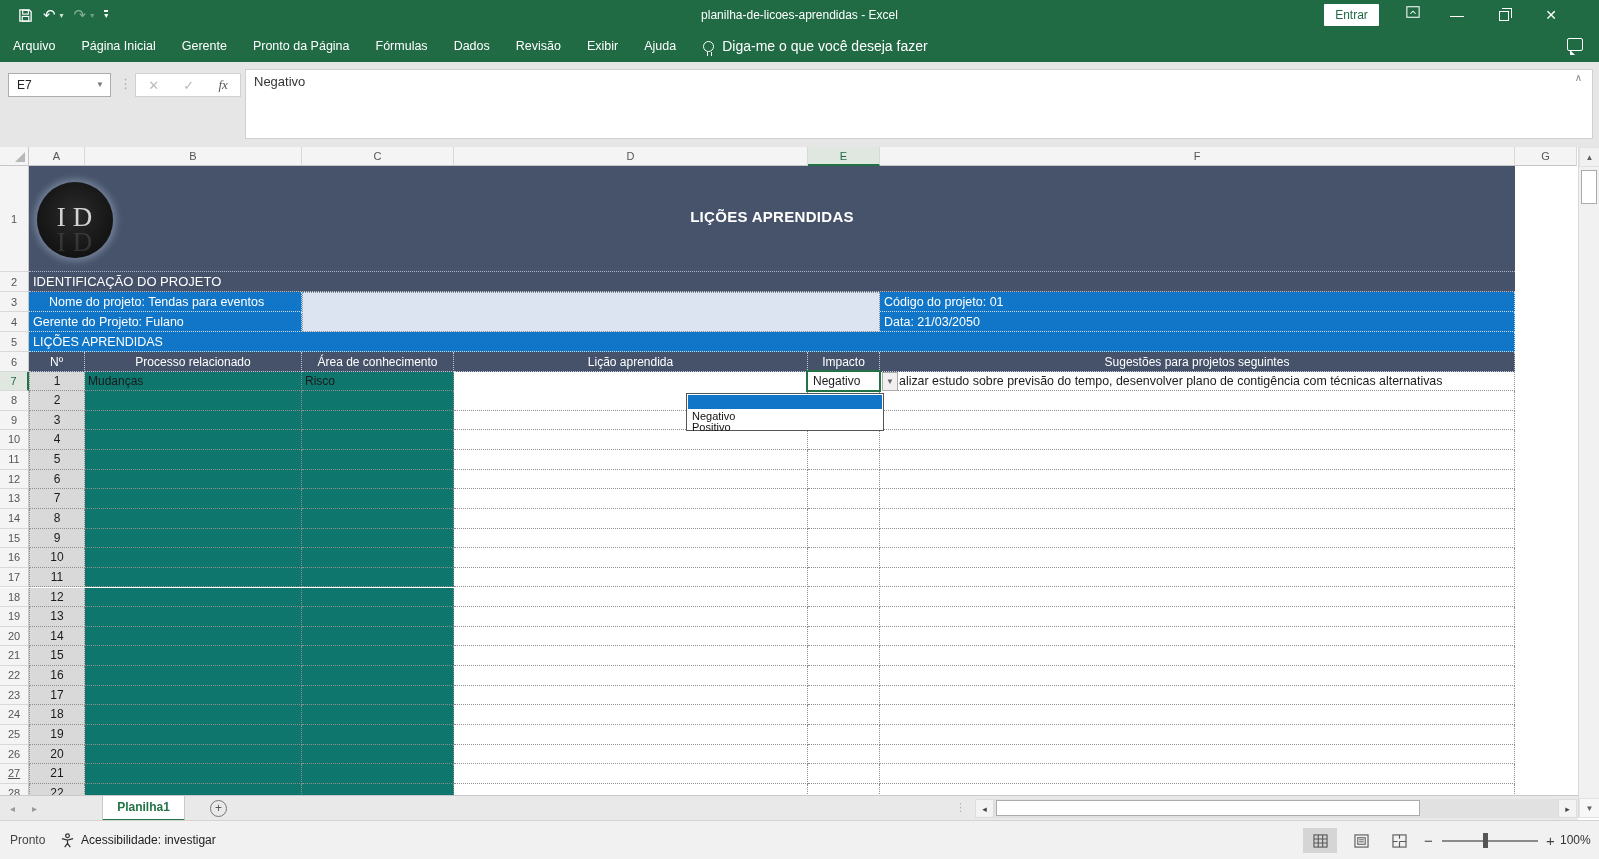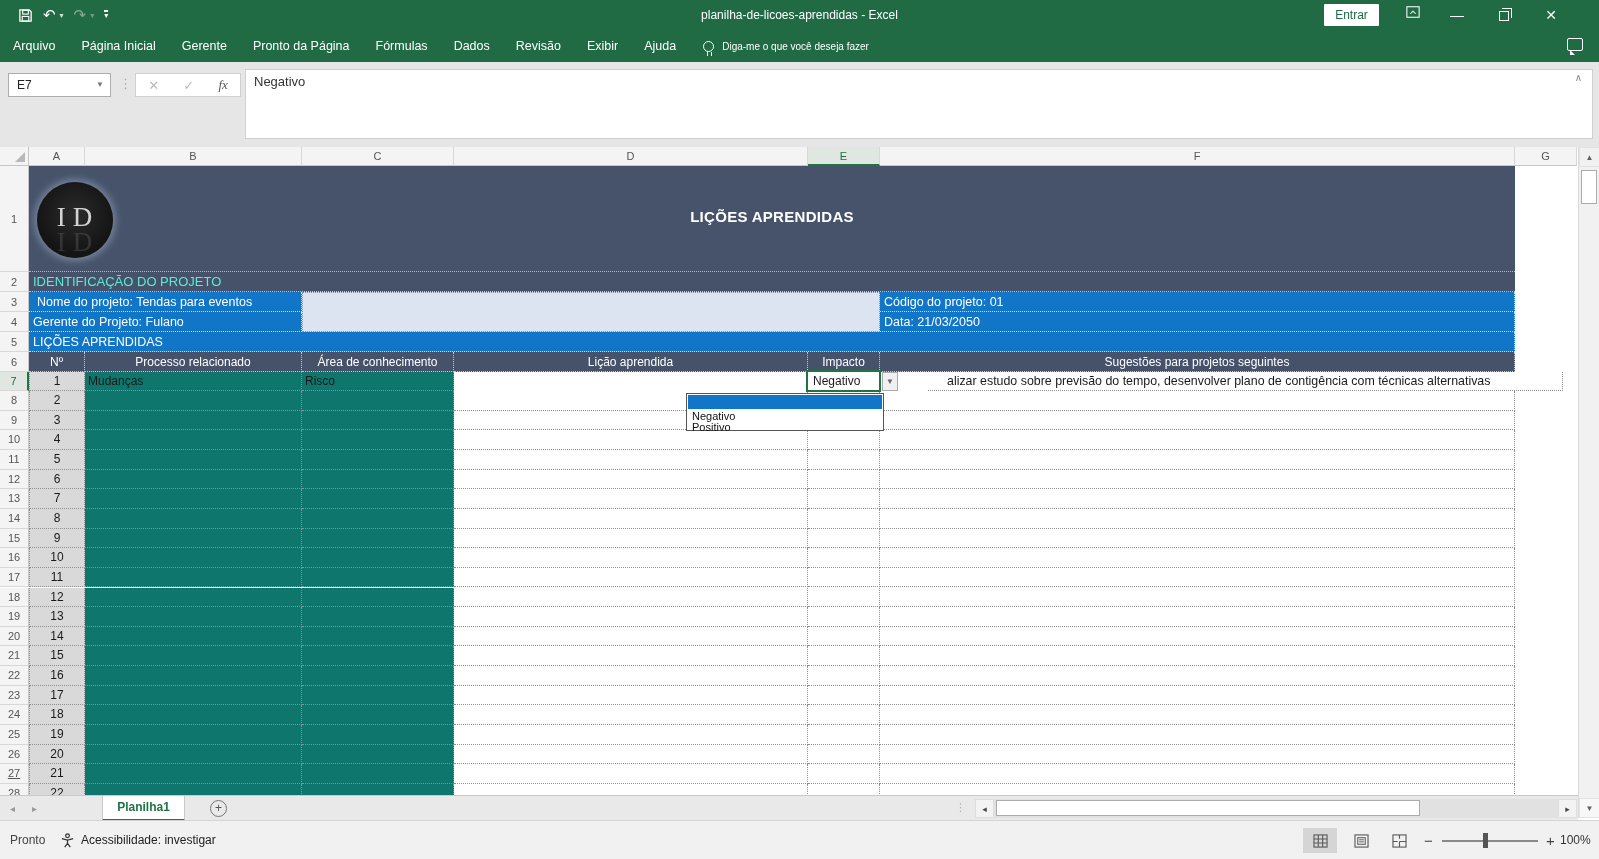--- a/index.html
+++ b/index.html
@@ -25,21 +25,21 @@
   .restorebtn { left:1487px; }
   .closebtn { left:1534px; font-size:14px; }
   .restore-glyph { display:inline-block; width:10px; height:10px; border:1px solid #fff; position:relative; top:2px; }
   .restore-glyph:before { content:""; position:absolute; left:2px; top:-4px; width:9px; height:9px;
                           border:1px solid #fff; border-left:none; border-bottom:none; }
 
   
   .tabrow { position:absolute; left:0; top:30px; width:1599px; height:32px; background:#206A44;
             display:flex; align-items:center; color:#fff; }
   .rtab { font-size:12.5px; padding:0 13px; line-height:32px; white-space:nowrap; }
-  .tellme { display:flex; align-items:center; gap:8px; margin-left:14px; font-size:10px; }
+  .tellme { display:flex; align-items:center; gap:8px; margin-left:14px; font-size:14px; }
   .bulb { width:11px; height:11px; border:1.5px solid #fff; border-radius:50%; position:relative; }
   .bulb:after { content:""; position:absolute; left:3px; top:10px; width:3px; height:4px; border-left:1.5px solid #fff; border-right:1.5px solid #fff; }
   .feedback { position:absolute; right:16px; top:8px; width:16px; height:13px; border:1.5px solid #fff; border-radius:2px; }
   .feedback:after { content:""; position:absolute; left:2px; bottom:-5px; width:0; height:0;
                     border-left:5px solid #fff; border-top:5px solid transparent; }
 
   
   .formularow { position:absolute; left:0; top:62px; width:1599px; height:85px; background:#E6E6E6; }
   .namebox { position:absolute; left:8px; top:11px; width:103px; height:24px; background:#fff;
              border:1px solid #ACACAC; font-size:12px; color:#222; line-height:22px; padding-left:8px; }
@@ -73,21 +73,21 @@
                   font-size:15px; font-weight:bold; letter-spacing:.3px; }
   .logo { position:absolute; left:8px; top:16px; width:76px; height:76px; border-radius:50%;
           background:radial-gradient(circle at 50% 42%, #2b2b2b 0%, #151515 65%, #0d0d0d 100%);
           box-shadow:0 0 7px 3px rgba(175,190,210,.45);
           display:flex; align-items:center; justify-content:center; }
   .logo .lg { font-family:"Liberation Serif", serif; font-size:27px; color:#D3D3D3; letter-spacing:7px;
               padding-left:6px; margin-top:-6px; }
   .logo .lgr { position:absolute; left:0; right:0; top:44px; text-align:center; font-family:"Liberation Serif", serif;
                font-size:27px; color:#9a9a9a; letter-spacing:7px; padding-left:6px;
                transform:scaleY(-1); opacity:.22; }
-  .slate { background:#45526A; color:#5eead4; border-bottom:1px dotted #B9C1CD; }
+  .slate { background:#45526A; color:#ffffff; border-bottom:1px dotted #B9C1CD; }
   .blue { background:#1176C8; color:#fff; border-bottom:1px dotted #CBDCEE; border-right:1px dotted #CBDCEE; }
   .lightpanel { background:#DCE3F1; border:1px dotted #8f8f8f; }
   .thdr { background:#45526A; color:#fff; text-align:center; line-height:20px;
           border-right:1px dotted #C2C9D4; border-bottom:1px dotted #C2C9D4; }
   .numcell { background:#D9D9D9; text-align:center; border-left:1px dotted #8f8f8f; }
   .graycell { background:#0f766e; padding-left:3px; }
   .whitecell { background:#fff; }
   .selborder { position:absolute; border:2px solid #217346; background:transparent; z-index:4; }
   .ddbtn { position:absolute; width:16px; height:19px; background:#F0F0F0; border:1px solid #ABABAB;
            color:#666; font-size:8px; text-align:center; line-height:18px; z-index:4; }
@@ -244,40 +244,40 @@
     <div class="cell banner" style="left:29px;top:19px;width:1486px;height:106px;">
       <div class="logo">
         <span class="lg">ID</span>
         <span class="lgr">ID</span>
       </div>
       <div class="banner-title">LIÇÕES APRENDIDAS</div>
     </div>
 
     <div class="cell slate" style="left:29px;top:125px;width:1486px;height:20px;padding-left:4px;line-height:20px;font-size:13px;">IDENTIFICAÇÃO DO PROJETO</div>
 
-    <div class="cell blue" style="left:29px;top:145px;width:273px;height:20px;padding-left:8px;line-height:20px;font-size:12.5px;">Nome do projeto:  Tendas para eventos</div>
+    <div class="cell blue" style="left:29px;top:145px;width:273px;height:20px;padding-left:20px;line-height:20px;font-size:12.5px;">Nome do projeto:  Tendas para eventos</div>
     <div class="cell lightpanel" style="left:302px;top:145px;width:578px;height:40px;"></div>
     <div class="cell blue" style="left:880px;top:145px;width:635px;height:20px;padding-left:4px;line-height:20px;font-size:12.5px;">Código do projeto: 01</div>
     <div class="cell blue" style="left:29px;top:165px;width:273px;height:20px;padding-left:4px;line-height:20px;font-size:12.5px;">Gerente do Projeto:  Fulano</div>
     <div class="cell blue" style="left:880px;top:165px;width:635px;height:20px;padding-left:4px;line-height:20px;font-size:12.5px;">Data: 21/03/2050</div>
 
     <div class="cell blue" style="left:29px;top:185px;width:1486px;height:20px;padding-left:4px;line-height:20px;font-size:12.5px;">LIÇÕES APRENDIDAS</div>
 
     <div class="cell thdr" style="left:29px;top:205px;width:56px;height:20px;">Nº</div>
     <div class="cell thdr" style="left:85px;top:205px;width:217px;height:20px;">Processo relacionado</div>
     <div class="cell thdr" style="left:302px;top:205px;width:152px;height:20px;">Área de conhecimento</div>
     <div class="cell thdr" style="left:454px;top:205px;width:354px;height:20px;">Lição aprendida</div>
     <div class="cell thdr" style="left:808px;top:205px;width:72px;height:20px;">Impacto</div>
     <div class="cell thdr" style="left:880px;top:205px;width:635px;height:20px;">Sugestões para projetos seguintes</div>
 
     <div class="cell dotted numcell" style="left:29px;top:225px;width:56px;height:19px;line-height:19px;">1</div>
     <div class="cell dotted graycell" style="left:85px;top:225px;width:217px;height:19px;line-height:19px;">Mudanças</div>
     <div class="cell dotted graycell" style="left:302px;top:225px;width:152px;height:19px;line-height:19px;">Risco</div>
     <div class="cell whitecell" style="left:808px;top:225px;width:72px;height:19px;line-height:19px;padding-left:5px;">Negativo</div>
-    <div class="cell dotted whitecell" style="left:880px;top:225px;width:635px;height:19px;line-height:19px;padding-left:19px;font-size:12.4px;margin-left:48px;">alizar estudo sobre previsão do tempo, desenvolver plano de contigência com técnicas alternativas</div>
+    <div class="cell dotted whitecell" style="left:880px;top:225px;width:635px;height:19px;line-height:19px;padding-left:19px;font-size:12.4px;">alizar estudo sobre previsão do tempo, desenvolver plano de contigência com técnicas alternativas</div>
     <div class="selborder" style="left:806px;top:223px;width:75px;height:22px;"></div>
     <div class="ddbtn" style="left:882px;top:225px;">▼</div>
 
     <div id="body-rows">
         <div class="cell dotted numcell" style="left: 29px; top: 244px; width: 56px; height: 19.65px; line-height: 19.65px;">2</div>
         <div class="cell dotted graycell" style="left: 85px; top: 244px; width: 217px; height: 19.65px; line-height: 19.65px;"></div>
         <div class="cell dotted graycell" style="left: 302px; top: 244px; width: 152px; height: 19.65px; line-height: 19.65px;"></div>
         <div class="cell dotted whitecell" style="left: 454px; top: 244px; width: 354px; height: 19.65px; line-height: 19.65px;"></div>
         <div class="cell dotted whitecell" style="left: 808px; top: 244px; width: 72px; height: 19.65px; line-height: 19.65px;"></div>
         <div class="cell dotted whitecell" style="left: 880px; top: 244px; width: 635px; height: 19.65px; line-height: 19.65px;"></div>

